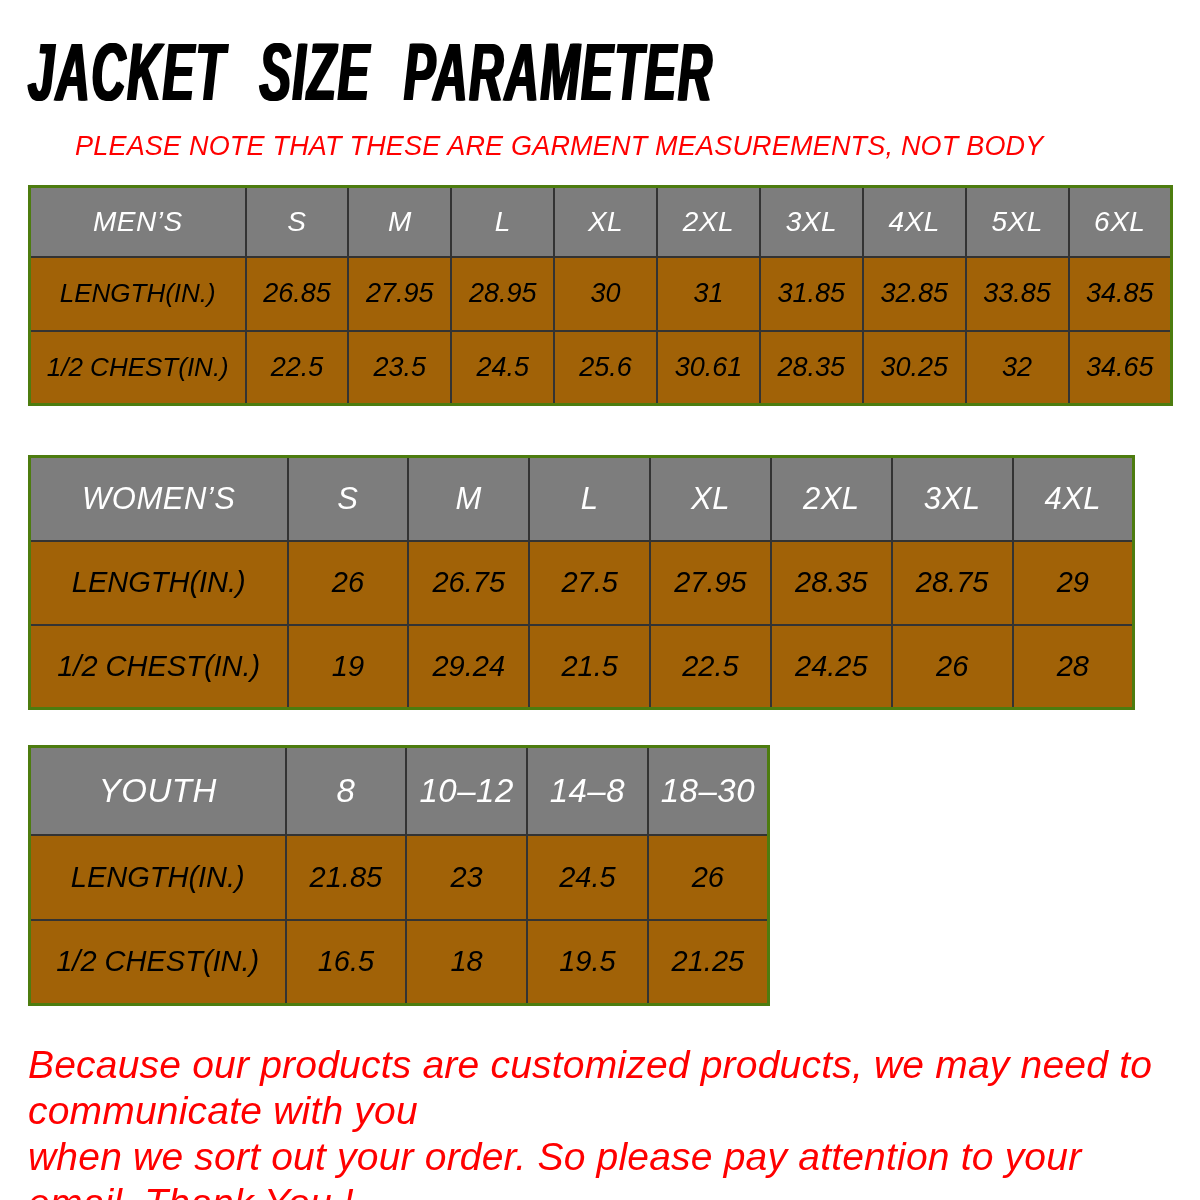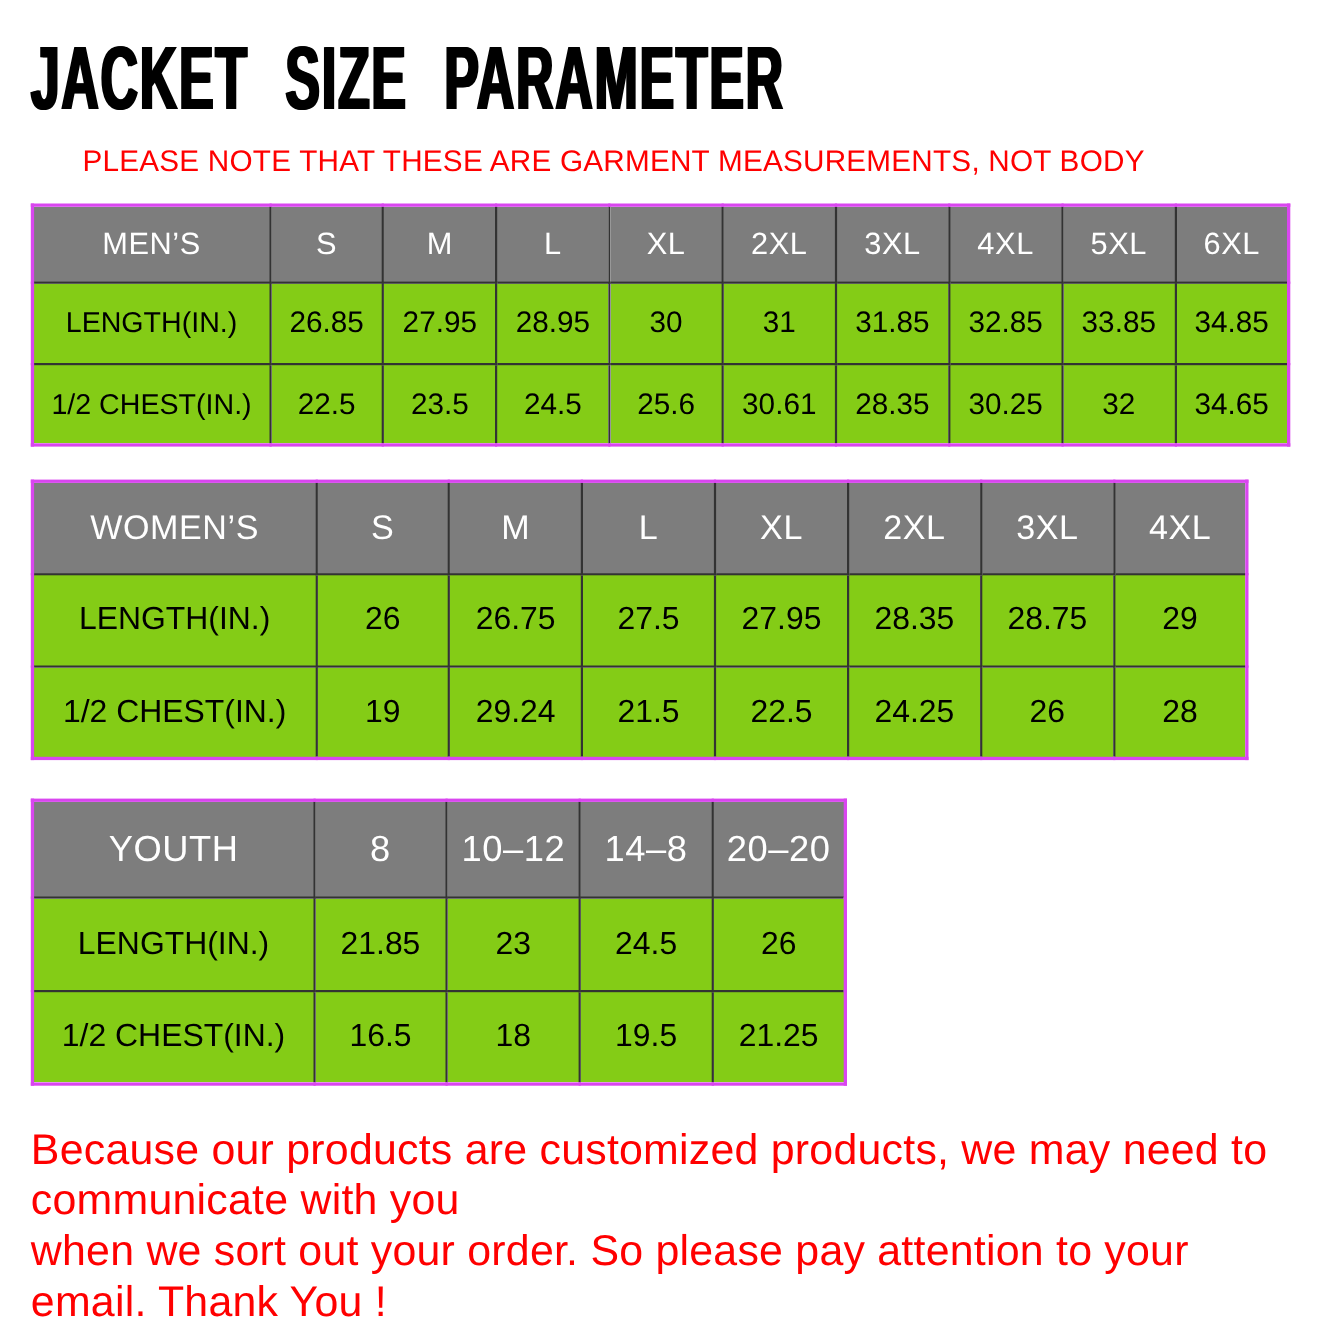--- a/index.html
+++ b/index.html
@@ -1,18 +1,18 @@
 <!DOCTYPE html>
 <html><head>
 <meta charset="utf-8">
 <style>
   * { margin: 0; padding: 0; box-sizing: border-box; }
   html, body { width: 1200px; height: 1200px; background: #ffffff; overflow: hidden; }
   body { font-family: "Liberation Sans", sans-serif; color: #000; }
-  .page { padding: 24px 28px 0 28px; width: 1200px; height: 1200px; }
+  .page { padding: 24px 28px 0 28px; width: 1200px; height: 1200px; font-style: italic; }
 
   
   .title {
     display: inline-block;
     font-size: 56px;
     font-weight: bold;
     line-height: 60px;
     white-space: nowrap;
     letter-spacing: 2px;
     word-spacing: 22px;
@@ -24,45 +24,45 @@
   .title-wrap { height: 96px; }
 
   
   .note { color: #ff0000; font-size: 27px; line-height: 37px; letter-spacing: 0.2px; }
   .note-wrap { margin-top: 8px; margin-left: 47px; }
 
   
   table.size-table {
     border-collapse: collapse;
     table-layout: fixed;
-    border: 3px solid #d946ef;
+    border: 3px solid #4d7c0f;
   }
   table.size-table th, table.size-table td {
     border: 2px solid #333333;
     text-align: center;
     vertical-align: middle;
     overflow: hidden;
   }
   table.size-table th {
     background: #7d7d7d;
     color: #ffffff;
     font-weight: normal;
     letter-spacing: 0.5px;
   }
-  table.size-table td { background: #84cc16; color: #000; }
+  table.size-table td { background: #a16207; color: #000; }
 
   
   .t-mens { width: 1145px; margin-top: 20px; font-size: 27px; }
   .t-mens th { font-size: 28px; height: 70px; }
   .t-mens td { height: 74px; }
   .t-mens .label-col { width: 216px; }
   .t-mens .row-label { font-size: 26px; }
 
   
-  .t-womens { width: 1107px; margin-top: 30px; font-size: 29px; }
+  .t-womens { width: 1107px; margin-top: 49px; font-size: 29px; }
   .t-womens th { font-size: 31px; height: 84px; }
   .t-womens td { height: 84px; }
   .t-womens .label-col { width: 258px; }
   .t-womens .row-label { font-size: 29px; }
 
   
   .t-youth { width: 742px; margin-top: 35px; font-size: 29px; }
   .t-youth th { font-size: 33px; height: 88px; }
   .t-youth td { height: 85px; }
   .t-youth .label-col { width: 256px; }
@@ -160,21 +160,21 @@
   </tbody>
     </table>
 
   <table class="size-table t-youth">
     <tbody>
         <tr>
       <th class="label-col">YOUTH</th>
       <th>8</th>
       <th>10–12</th>
       <th>14–8</th>
-      <th>20–20</th>
+      <th>18–30</th>
     </tr>
     <tr>
       <td class="row-label">LENGTH(IN.)</td>
       <td>21.85</td>
       <td>23</td>
       <td>24.5</td>
       <td>26</td>
     </tr>
     <tr>
       <td class="row-label">1/2 CHEST(IN.)</td>

